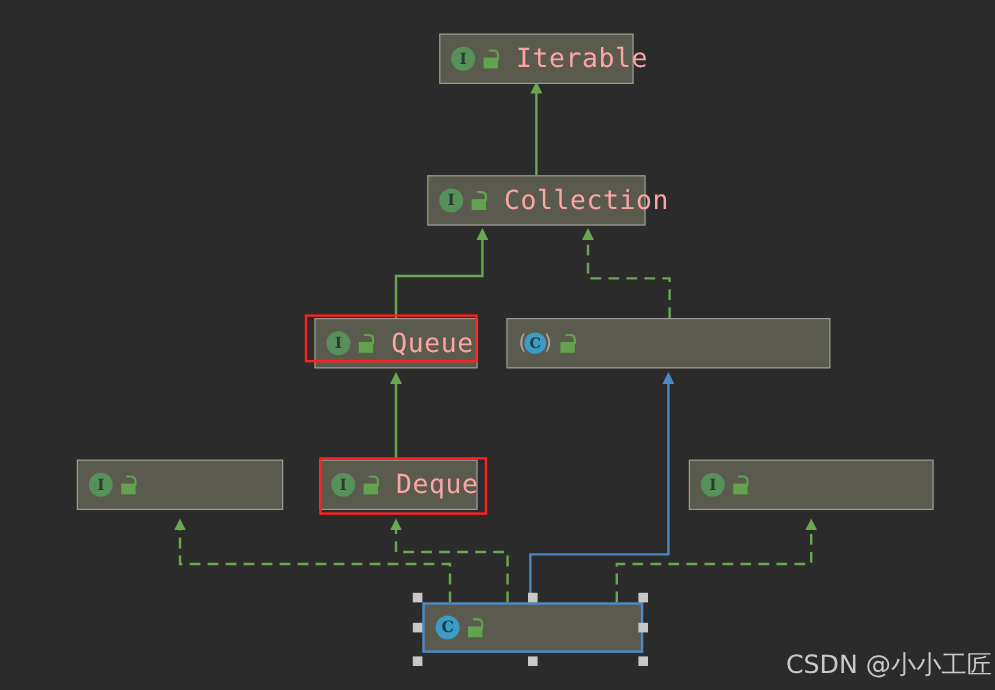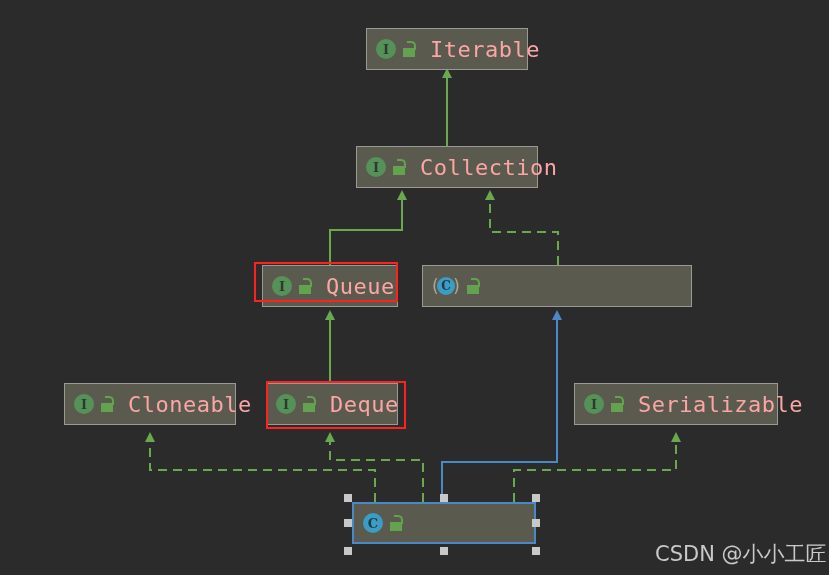--- a/index.html
+++ b/index.html
@@ -199,37 +199,35 @@
           <div class="shackle"></div>
           <div class="body"></div>
         </div>
       </div>
       <div class="node" style="left: 64px; top: 383px; width: 172px; height: 42px;">
         <div class="icon-iface">I</div>
         <div class="icon-lock">
           <div class="shackle"></div>
           <div class="body"></div>
         </div>
-        <span class="label">Cloneable</span>
       </div>
       <div class="node" style="left: 266px; top: 383px; width: 132px; height: 42px;">
         <div class="icon-iface">I</div>
         <div class="icon-lock">
           <div class="shackle"></div>
           <div class="body"></div>
         </div>
         <span class="label">Deque</span>
       </div>
       <div class="node" style="left: 574px; top: 383px; width: 204px; height: 42px;">
         <div class="icon-iface">I</div>
         <div class="icon-lock">
           <div class="shackle"></div>
           <div class="body"></div>
         </div>
-        <span class="label">Serializable</span>
       </div>
       <div class="node selected" style="left: 352px; top: 502px; width: 184px; height: 42px;">
         <div class="icon-class">C</div>
         <div class="icon-lock">
           <div class="shackle"></div>
           <div class="body"></div>
         </div>
       </div>
     </div>
   <div id="highlight-layer">

